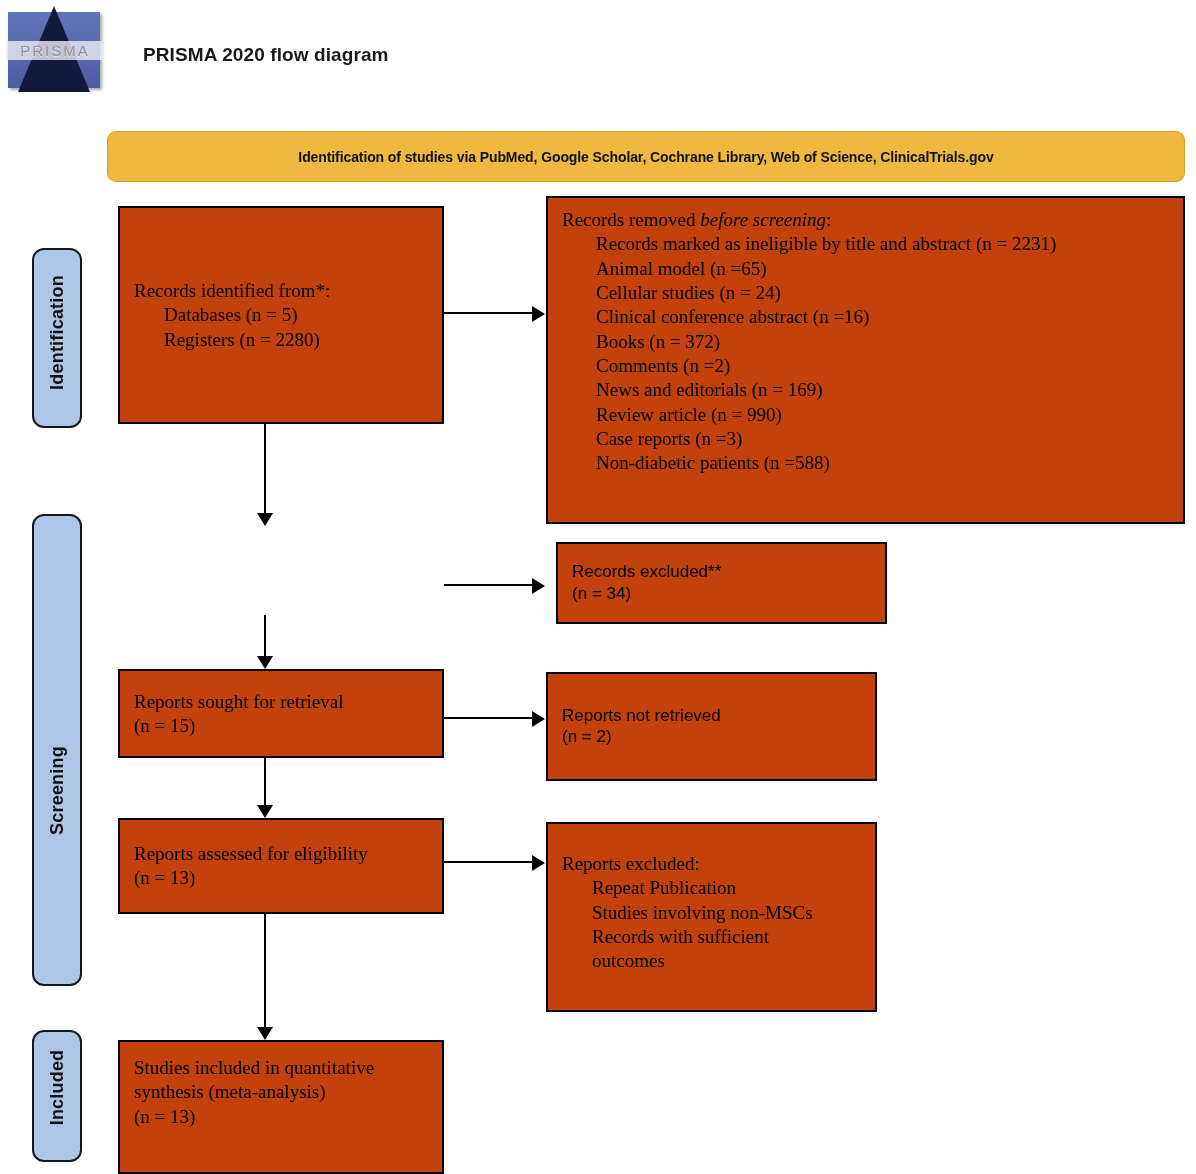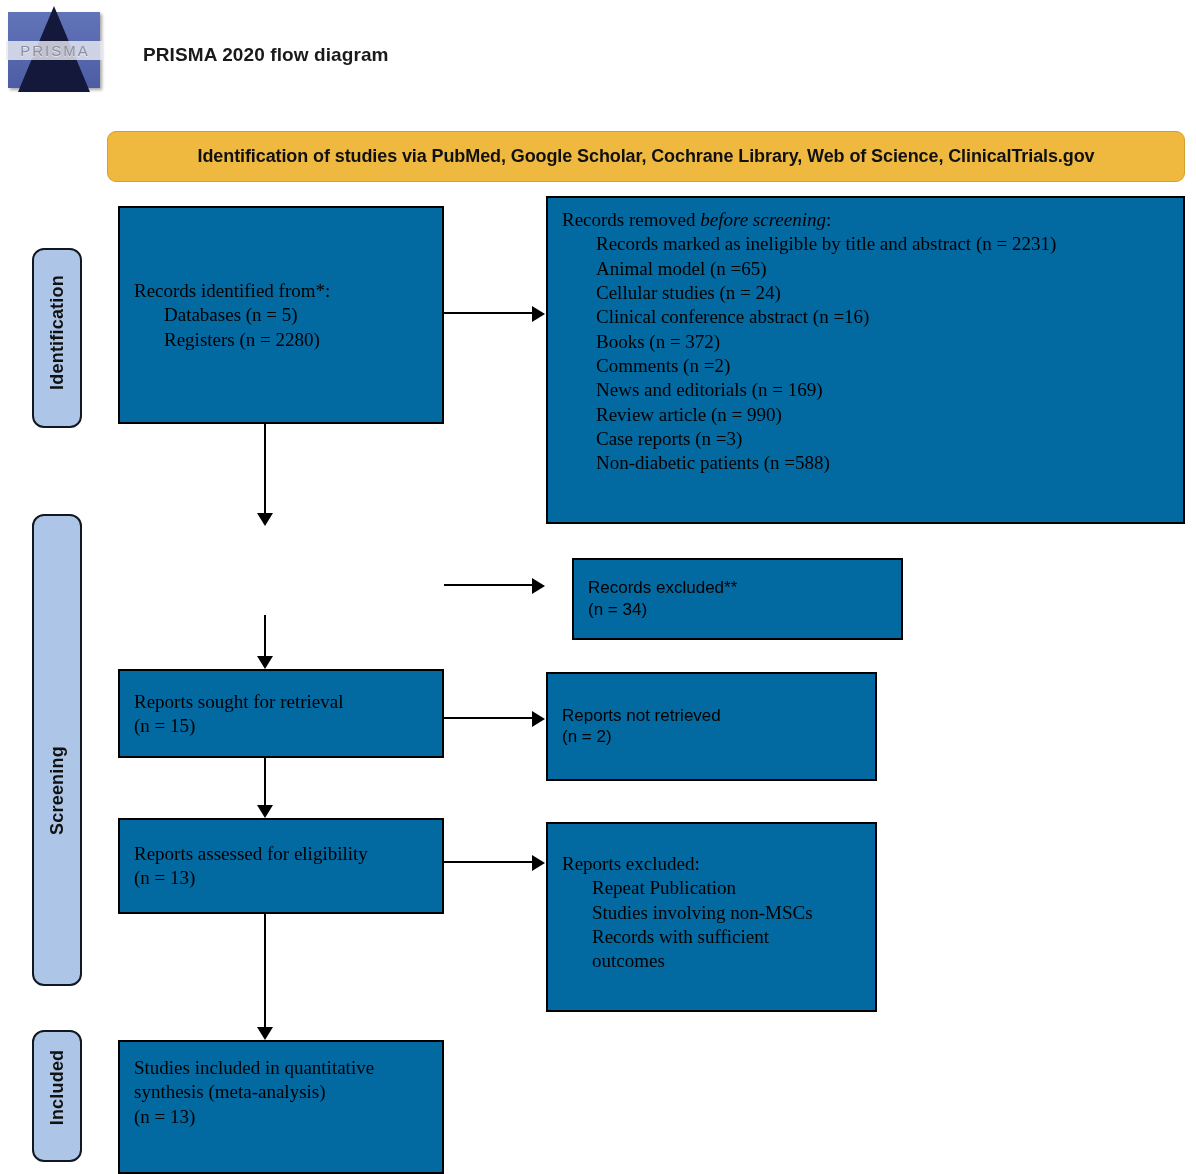--- a/index.html
+++ b/index.html
@@ -82,21 +82,21 @@
     width: 1078px;
     height: 51px;
     box-sizing: border-box;
     background: #efb93f;
     border: 1px solid #d49f2c;
     border-radius: 9px;
     display: flex;
     align-items: center;
     justify-content: center;
     font-family: "Liberation Sans", sans-serif;
-    font-size: 18px;
+    font-size: 14px;
     font-weight: bold;
     color: #111111;
     letter-spacing: -0.1px;
   }
 
   
   .stage-pill {
     position: absolute;
     left: 32px;
     width: 50px;
@@ -121,21 +121,21 @@
   #pill-identification .pill-text { top: 72px; }
   #pill-screening { top: 514px; height: 472px; }
   #pill-screening .pill-text { top: 264px; }
   #pill-included { top: 1030px; height: 132px; }
   #pill-included .pill-text { top: 45px; }
 
   
   .flow-box {
     position: absolute;
     box-sizing: border-box;
-    background: #0369a1;
+    background: #c2410c;
     border: 2px solid #000000;
     font-family: "Liberation Serif", serif;
     font-size: 19px;
     color: #000000;
     line-height: 1.28;
     padding: 8px 10px 8px 14px;
   }
   .flow-box.sans {
     font-family: "Liberation Sans", sans-serif;
     font-size: 17px;
@@ -153,21 +153,21 @@
     right: 8px;
   }
   .indent1 { padding-left: 30px; display: block; }
   .indent2 { padding-left: 34px; display: block; }
   .ital { font-style: italic; }
 
   
   #box-records-identified { left: 118px;  top: 206px;  width: 326px; height: 218px; }
   #box-records-removed    { left: 546px;  top: 196px;  width: 639px; height: 328px; }
   #box-records-screened   { left: 118px;  top: 526px;  width: 326px; height: 89px;  }
-  #box-records-excluded   { left: 572px;  top: 542px;  width: 331px; height: 82px; margin-top: 16px;  }
+  #box-records-excluded   { left: 556px;  top: 542px;  width: 331px; height: 82px;  }
   #box-reports-sought     { left: 118px;  top: 669px;  width: 326px; height: 89px;  }
   #box-reports-notretr    { left: 546px;  top: 672px;  width: 331px; height: 109px;  }
   #box-reports-assessed   { left: 118px;  top: 818px;  width: 326px; height: 96px;  }
   #box-reports-excluded   { left: 546px;  top: 822px;  width: 331px; height: 190px; }
   #box-studies-included   { left: 118px;  top: 1040px; width: 326px; height: 134px; }
 
   #box-records-removed .topset { top: 10px; }
   #box-reports-excluded .topset { top: 28px; }
   #box-studies-included .topset { top: 14px; }
 

